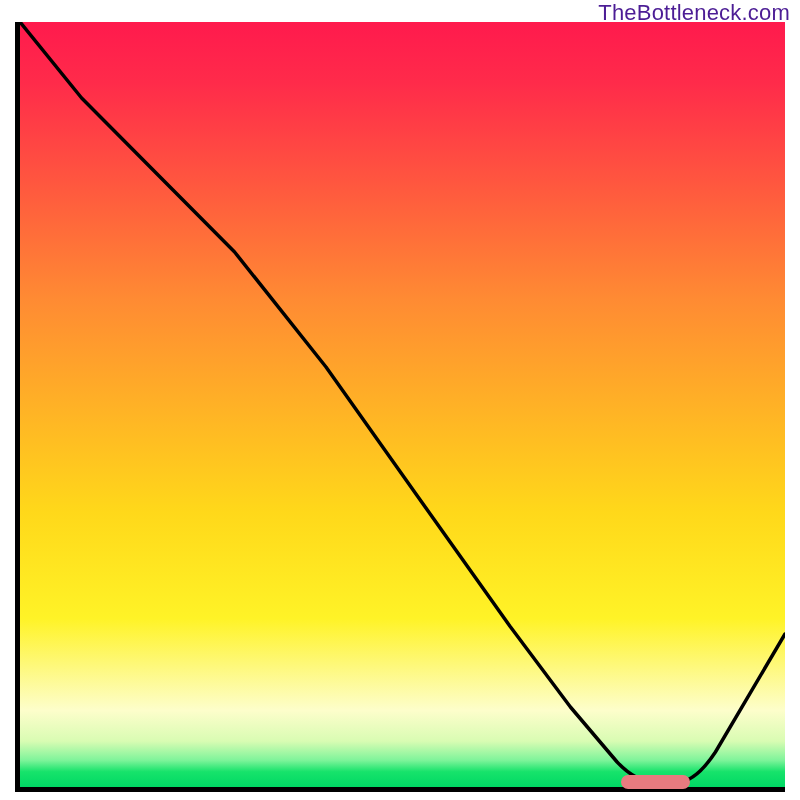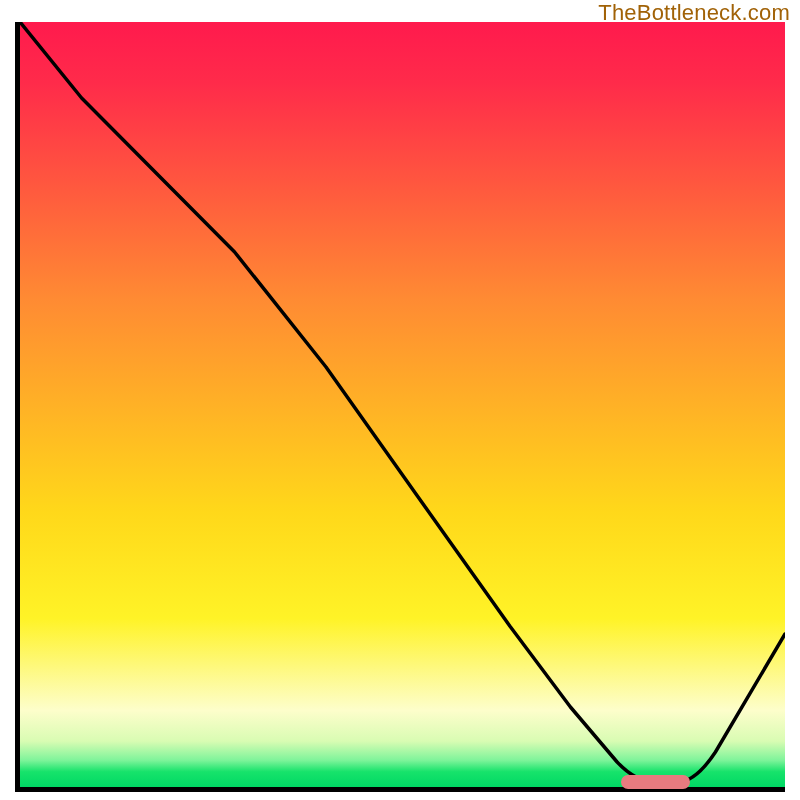--- a/index.html
+++ b/index.html
@@ -52,21 +52,21 @@
     height: 14px;
     border-radius: 7px;
     background: #e77b7f;
   }
   .watermark {
     position: absolute;
     top: 0px;
     right: 10px;
     font-family: Arial, Helvetica, sans-serif;
     font-size: 22px;
-    color: #a16207;
+    color: #4c1d95;
     letter-spacing: 0.2px;
   }
 </style>
 </head>
 <body>
 
 <div class="chart-container">
 
   <div class="watermark">TheBottleneck.com</div>
 

